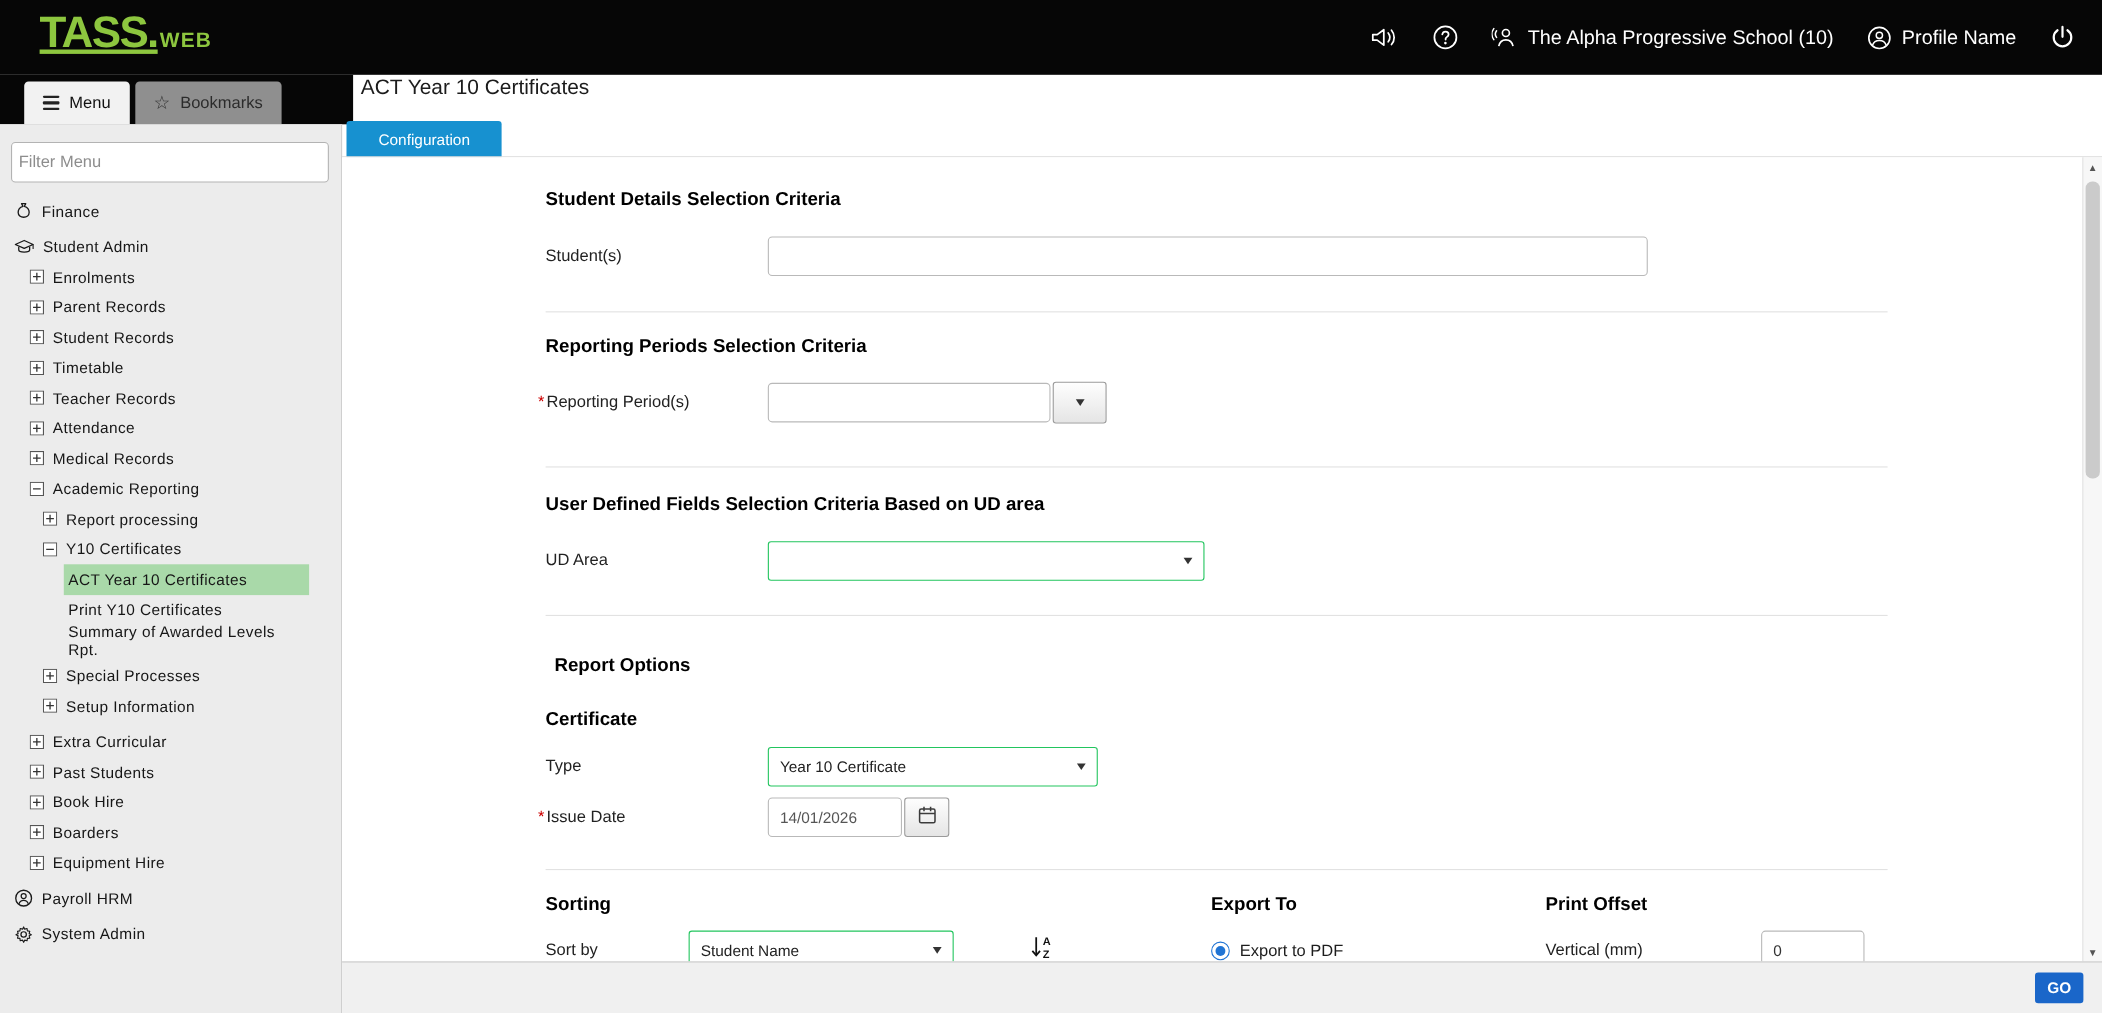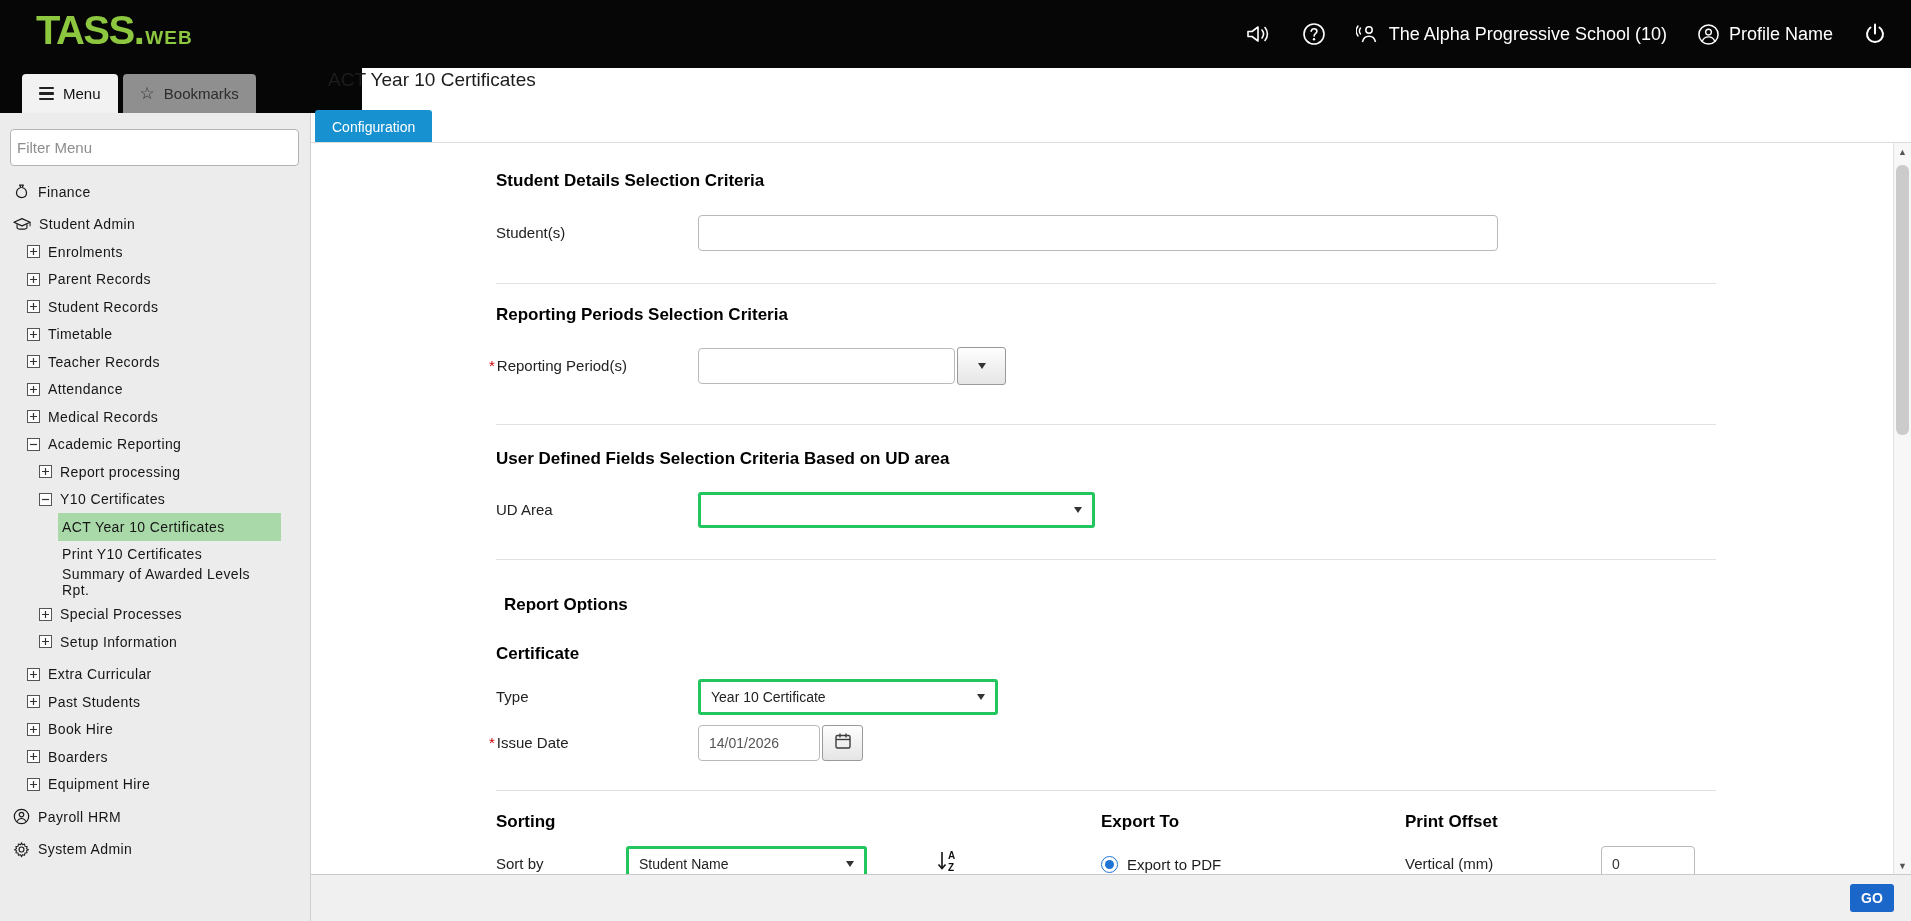--- a/index.html
+++ b/index.html
@@ -4,27 +4,27 @@
 <style>
   * { margin:0; padding:0; box-sizing:border-box; }
   html,body { width:1911px; height:921px; }
   body {
     position:relative; overflow:hidden; background:#fff;
     font-family:"Liberation Sans", sans-serif;
   }
   
   #topbar { position:absolute; left:0; top:0; width:1911px; height:68px; background:#060606; }
   .brand { position:absolute; left:36px; top:8px; display:flex; align-items:baseline; cursor:pointer; }
-  .brand-primary { color:#8dc63f; font-size:40px; font-weight:bold; letter-spacing:-1.5px; }
+  .brand-primary { color:#8dc63f; font-size:40px; font-weight:bold; letter-spacing:-1.5px;text-decoration:underline; }
   .brand-secondary { color:#8dc63f; font-size:19px; font-weight:bold; letter-spacing:1px; margin-left:2px; }
   #topbar-right { position:absolute; right:24px; top:0; height:68px; display:flex; align-items:center; gap:30px; }
   .tb-item { display:flex; align-items:center; gap:9px; color:#fff; font-size:18px; cursor:pointer; white-space:nowrap; }
   .tb-icon { display:inline-flex; cursor:pointer; }
   
-  #tabstrip { position:absolute; left:0; top:68px; width:362px; height:45px; background:#060606;
+  #tabstrip { position:absolute; left:0; top:68px; width:321px; height:45px; background:#060606;
               display:flex; align-items:flex-end; padding-left:22px; gap:5px; }
   .navtab { height:39px; display:flex; align-items:center; gap:9px; padding:0 17px;
             border-radius:4px 4px 0 0; font-size:15px; cursor:pointer; }
   #menu-tab { background:#f2f2f2; color:#111; }
   #bookmarks-tab { background:#8f8f8f; color:#2c2c2c; }
   .hamburger { display:inline-flex; flex-direction:column; gap:3px; }
   .hamburger i { display:block; width:15px; height:2.5px; background:#222; border-radius:1px; }
   .star { font-size:17px; line-height:1; color:#333; }
   
   #sidebar { position:absolute; left:0; top:113px; width:311px; height:808px; background:#ececec;
@@ -38,32 +38,32 @@
               color:#161616; letter-spacing:.4px; cursor:pointer; }
   .tree-row.gap { margin-top:5px; }
   .lvl0 { padding-left:13px; }
   .lvl1 { padding-left:27px; }
   .lvl2 { padding-left:39px;text-align:center; }
   .lvl3 { margin-left:58px; margin-right:7px; padding-left:4px; }
   .lvl3.selected { background:#a9d9a9; }
   .ticon { display:inline-flex; align-items:center; flex:0 0 auto; }
   
   #page-title { position:absolute; left:328px; top:69px; font-size:19px; color:#1c1c1c; }
-  #config-tab { position:absolute; left:315px; top:110px; height:33px; padding:0 17px;
+  #config-tab { position:absolute; left:315px; top:110px; height:33px; padding:0 29px;
                 background:#1791d0; color:#fff; font-size:14px; display:flex; align-items:center;
                 border-radius:3px 3px 0 0; cursor:pointer; }
   #tabrow-line { position:absolute; left:311px; top:142px; width:1600px; height:1px; background:#dcdcdc; }
   #content { position:absolute; left:311px; top:143px; width:1582px; height:731px; overflow:hidden; background:#fff; }
   .sec-h { position:absolute; font-size:17px; font-weight:bold; color:#000; white-space:nowrap; }
   .hr { position:absolute; left:185px; width:1220px; height:1px; background:#e2e2e2; }
   .flabel { position:absolute; font-size:15px; color:#222; height:36px; line-height:36px; white-space:nowrap; }
   .req { color:#cc0000; margin-right:2px; }
   .tinput { position:absolute; height:36px; border:1px solid #b9b9b9; border-radius:4px; background:#fff;
             font-size:14px; color:#333; padding:0 10px; font-family:inherit; outline:none; }
-  .fselect { position:absolute; height:36px; border:3px solid #22c55e; border-radius:3px; background:#fff;
+  .fselect { position:absolute; height:36px; border:1px solid #22c55e; border-radius:3px; background:#fff;
              display:flex; align-items:center; justify-content:space-between; padding:0 10px;
              font-size:14px; color:#222; cursor:pointer; }
   .sel-caret { width:0; height:0; border-left:4.5px solid transparent; border-right:4.5px solid transparent;
                border-top:6px solid #333; margin-left:8px; flex:0 0 auto; }
   .gbtn { position:absolute; border:1px solid #9a9a9a; border-radius:3px;
           background:linear-gradient(#fefefe,#e5e5e5); display:flex; align-items:center;
           justify-content:center; cursor:pointer; }
   .radio-group { position:absolute; display:flex; align-items:center; gap:9px; height:36px; cursor:pointer; }
   .radio { width:17px; height:17px; border-radius:50%; border:1.5px solid #2074d4; background:#fff;
            display:inline-flex; align-items:center; justify-content:center; }

